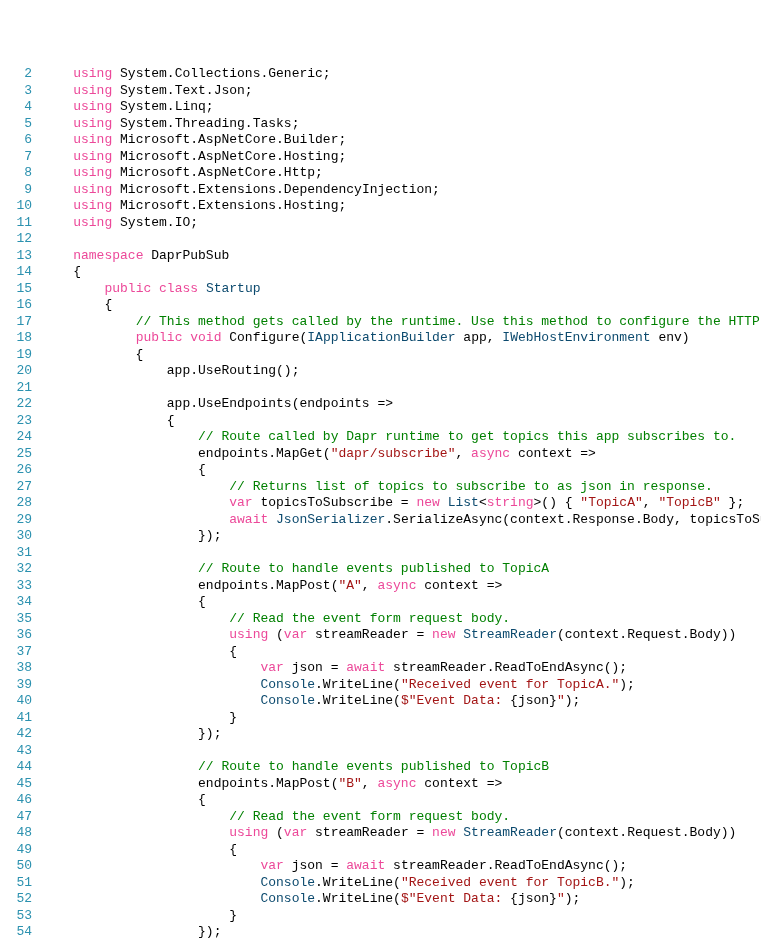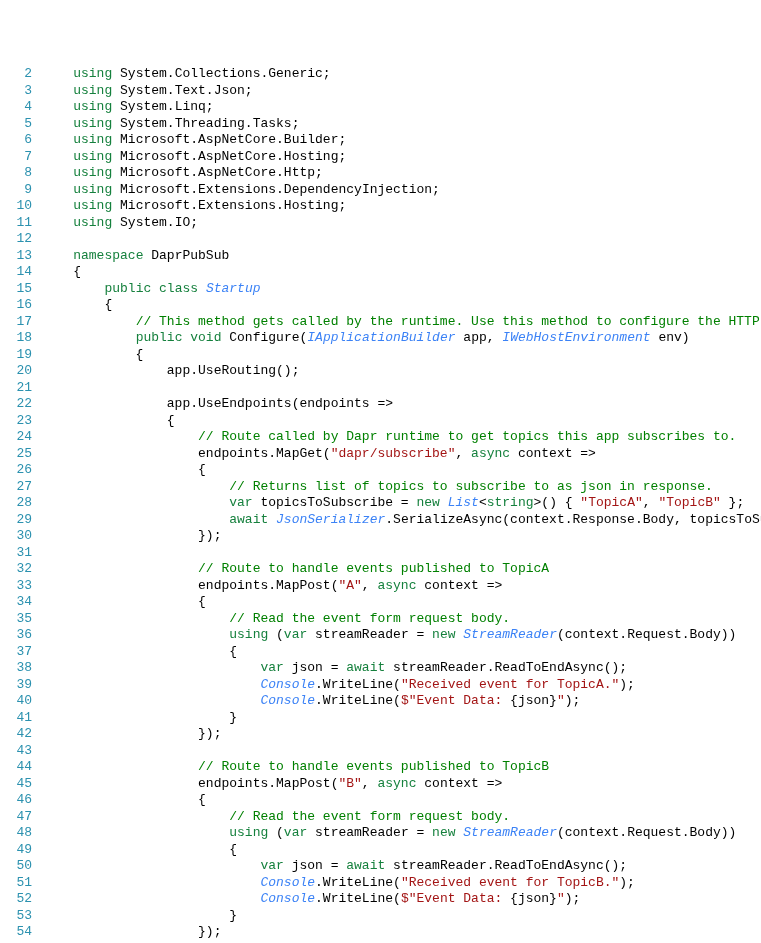--- a/index.html
+++ b/index.html
@@ -23,22 +23,22 @@
     user-select: none;
     min-width: 28px;
   }
   .code {
     flex: 1 1 auto;
     padding-right: 8px;
   }
   .line {
     display: block;
   }
-  .kw { color: #15803d; }
-  .type { color: #3b82f6; font-style: italic; }
+  .kw { color: #ec4899; }
+  .type { color: #0c4a6e; }
   .str { color: #a31515; }
   .com { color: #008000; }
 </style>
 </head>
 <body>
 
 
 
 <div class="editor">
   <div class="gutter"><span class="line">2</span><span class="line">3</span><span class="line">4</span><span class="line">5</span><span class="line">6</span><span class="line">7</span><span class="line">8</span><span class="line">9</span><span class="line">10</span><span class="line">11</span><span class="line">12</span><span class="line">13</span><span class="line">14</span><span class="line">15</span><span class="line">16</span><span class="line">17</span><span class="line">18</span><span class="line">19</span><span class="line">20</span><span class="line">21</span><span class="line">22</span><span class="line">23</span><span class="line">24</span><span class="line">25</span><span class="line">26</span><span class="line">27</span><span class="line">28</span><span class="line">29</span><span class="line">30</span><span class="line">31</span><span class="line">32</span><span class="line">33</span><span class="line">34</span><span class="line">35</span><span class="line">36</span><span class="line">37</span><span class="line">38</span><span class="line">39</span><span class="line">40</span><span class="line">41</span><span class="line">42</span><span class="line">43</span><span class="line">44</span><span class="line">45</span><span class="line">46</span><span class="line">47</span><span class="line">48</span><span class="line">49</span><span class="line">50</span><span class="line">51</span><span class="line">52</span><span class="line">53</span><span class="line">54</span><span class="line">55</span></div>

